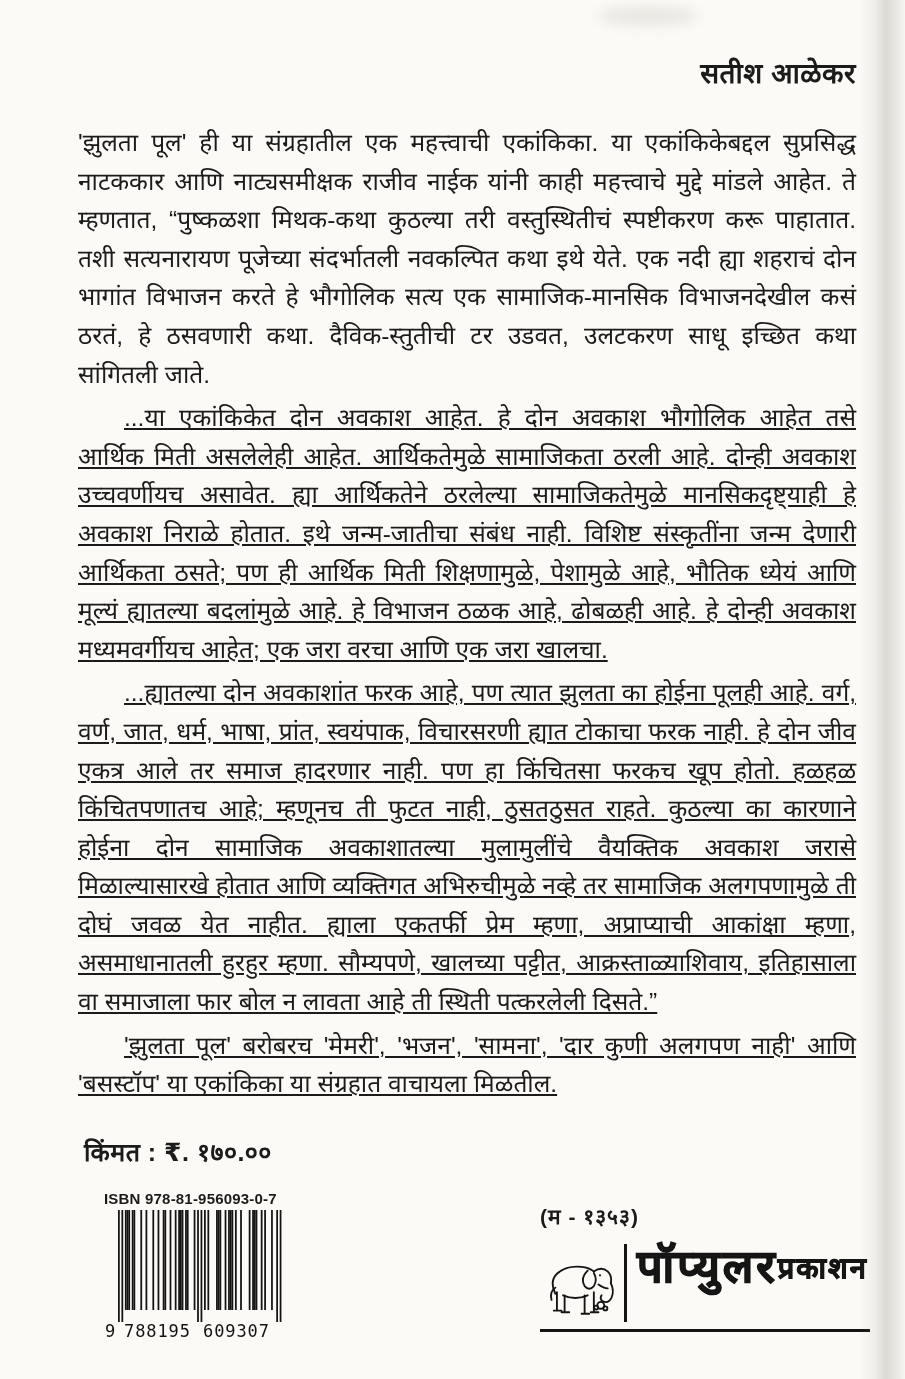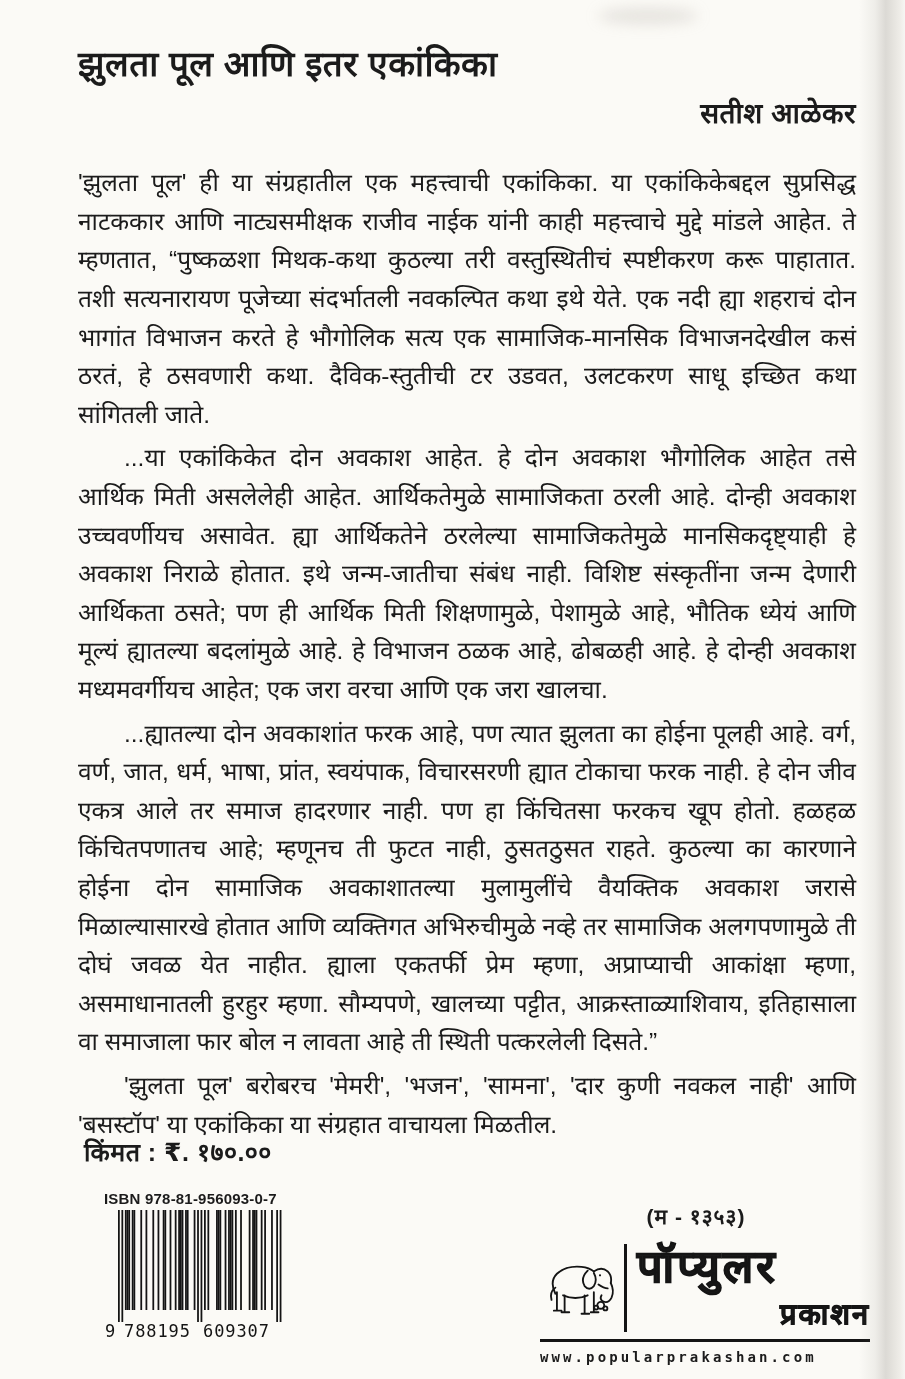--- a/index.html
+++ b/index.html
@@ -33,38 +33,38 @@
     position:absolute;left:78px;top:44px;width:778px;
   }
   .title{
     font-size:35px;font-weight:700;line-height:1.15;letter-spacing:0.5px;
   }
   .author{
     font-size:28px;font-weight:700;margin-top:9px;letter-spacing:0.5px;text-align:right;
   }
   .body-text{margin-top:33px;font-size:24.5px;line-height:38.6px;text-align:justify;}
   .body-text p{margin:0 0 5px 0;}
-  .body-text p.indent{text-indent:46px;}
+  .body-text p.indent{text-indent:46px;text-decoration:underline;}
   .price{
     position:absolute;left:84px;top:1134px;
     font-size:25px;font-weight:700;letter-spacing:0.5px;
   }
   .isbn-block{position:absolute;left:84px;top:1190px;width:200px;margin-left:20px;}
   .isbn-text{font-size:15px;font-weight:600;letter-spacing:0.2px;white-space:nowrap;}
   .barcode-svg{display:block;margin-top:3px;}
   .barcode-svg text{
     font-family:"DejaVu Sans Mono","Liberation Mono",monospace;
     font-size:17px;fill:#141414;
   }
   .pub-block{position:absolute;left:540px;top:1202px;width:330px;}
-  .series-code{text-align:center;font-size:21px;font-weight:600;padding-right:18px;letter-spacing:1px;}
+  .series-code{text-align:left;font-size:21px;font-weight:600;padding-right:18px;letter-spacing:1px;}
   .logo-row{display:flex;align-items:stretch;margin-top:14px;}
   .elephant{flex:0 0 auto;}
   .logo-divider{width:3px;background:#141414;margin:0 10px 0 4px;}
-  .wordmark{flex:1;display:flex;flex-direction:column;justify-content:flex-start;}
+  .wordmark{flex:1;display:flex;justify-content:flex-start;}
   .wordmark-top{
     font-size:45px;font-weight:800;line-height:1.02;letter-spacing:3px;
     -webkit-text-stroke:1.2px #141414;text-align:left;
   }
   .wordmark-bottom{
     font-size:29px;font-weight:800;letter-spacing:2px;text-align:right;
     -webkit-text-stroke:0.8px #141414;margin-top:3px;
   }
   .logo-rule{height:3px;background:#141414;margin-top:7px;}
   .website{
@@ -73,28 +73,27 @@
     margin-top:7px;white-space:nowrap;
   }
 </style>
 </head>
 <body>
 
 <div class="page">
   <div class="smudge"></div>
 
   <div class="content">
-    <div class="title">झुलता पूल आणि इतर एकांकिका</div>
     <div class="author">सतीश आळेकर</div>
 
     <div class="body-text">
       <p>'झुलता पूल' ही या संग्रहातील एक महत्त्वाची एकांकिका. या एकांकिकेबद्दल सुप्रसिद्ध नाटककार आणि नाट्यसमीक्षक राजीव नाईक यांनी काही महत्त्वाचे मुद्दे मांडले आहेत. ते म्हणतात, “पुष्कळशा मिथक-कथा कुठल्या तरी वस्तुस्थितीचं स्पष्टीकरण करू पाहातात. तशी सत्यनारायण पूजेच्या संदर्भातली नवकल्पित कथा इथे येते. एक नदी ह्या शहराचं दोन भागांत विभाजन करते हे भौगोलिक सत्य एक सामाजिक-मानसिक विभाजनदेखील कसं ठरतं, हे ठसवणारी कथा. दैविक-स्तुतीची टर उडवत, उलटकरण साधू इच्छित कथा सांगितली जाते.</p>
       <p class="indent">...या एकांकिकेत दोन अवकाश आहेत. हे दोन अवकाश भौगोलिक आहेत तसे आर्थिक मिती असलेलेही आहेत. आर्थिकतेमुळे सामाजिकता ठरली आहे. दोन्ही अवकाश उच्चवर्णीयच असावेत. ह्या आर्थिकतेने ठरलेल्या सामाजिकतेमुळे मानसिकदृष्ट्याही हे अवकाश निराळे होतात. इथे जन्म-जातीचा संबंध नाही. विशिष्ट संस्कृतींना जन्म देणारी आर्थिकता ठसते; पण ही आर्थिक मिती शिक्षणामुळे, पेशामुळे आहे, भौतिक ध्येयं आणि मूल्यं ह्यातल्या बदलांमुळे आहे. हे विभाजन ठळक आहे, ढोबळही आहे. हे दोन्ही अवकाश मध्यमवर्गीयच आहेत; एक जरा वरचा आणि एक जरा खालचा.</p>
       <p class="indent">...ह्यातल्या दोन अवकाशांत फरक आहे, पण त्यात झुलता का होईना पूलही आहे. वर्ग, वर्ण, जात, धर्म, भाषा, प्रांत, स्वयंपाक, विचारसरणी ह्यात टोकाचा फरक नाही. हे दोन जीव एकत्र आले तर समाज हादरणार नाही. पण हा किंचितसा फरकच खूप होतो. हळहळ किंचितपणातच आहे; म्हणूनच ती फुटत नाही, ठुसतठुसत राहते. कुठल्या का कारणाने होईना दोन सामाजिक अवकाशातल्या मुलामुलींचे वैयक्तिक अवकाश जरासे मिळाल्यासारखे होतात आणि व्यक्तिगत अभिरुचीमुळे नव्हे तर सामाजिक अलगपणामुळे ती दोघं जवळ येत नाहीत. ह्याला एकतर्फी प्रेम म्हणा, अप्राप्याची आकांक्षा म्हणा, असमाधानातली हुरहुर म्हणा. सौम्यपणे, खालच्या पट्टीत, आक्रस्ताळ्याशिवाय, इतिहासाला वा समाजाला फार बोल न लावता आहे ती स्थिती पत्करलेली दिसते.”</p>
-      <p class="indent">'झुलता पूल' बरोबरच 'मेमरी', 'भजन', 'सामना', 'दार कुणी नवकल नाही' आणि 'बसस्टॉप' या एकांकिका या संग्रहात वाचायला मिळतील.</p>
+      <p class="indent">'झुलता पूल' बरोबरच 'मेमरी', 'भजन', 'सामना', 'दार कुणी अलगपण नाही' आणि 'बसस्टॉप' या एकांकिका या संग्रहात वाचायला मिळतील.</p>
     </div>
   </div>
 
   <div class="price">किंमत : ₹. १७०.००</div>
 
   <div class="isbn-block">
     <div class="isbn-text">ISBN 978-81-956093-0-7</div>
     <svg id="barcode" class="barcode-svg" width="182" height="132" viewBox="0 0 182 132" xmlns="http://www.w3.org/2000/svg">
         <rect x="14.00" y="0" width="1.77" height="112" fill="#141414"></rect>
         <rect x="17.44" y="0" width="1.77" height="112" fill="#141414"></rect>
@@ -174,17 +173,16 @@
 
         <path d="M20,56 Q12,62 15,72"></path>
       </svg>
       <div class="logo-divider"></div>
       <div class="wordmark">
         <div class="wordmark-top">पॉप्युलर</div>
         <div class="wordmark-bottom">प्रकाशन</div>
       </div>
     </div>
     <div class="logo-rule"></div>
-    <div class="website">www.popularprakashan.com</div>
   </div>
 
   <div class="edge-shadow"></div>
 </div>
 
 </body></html>

